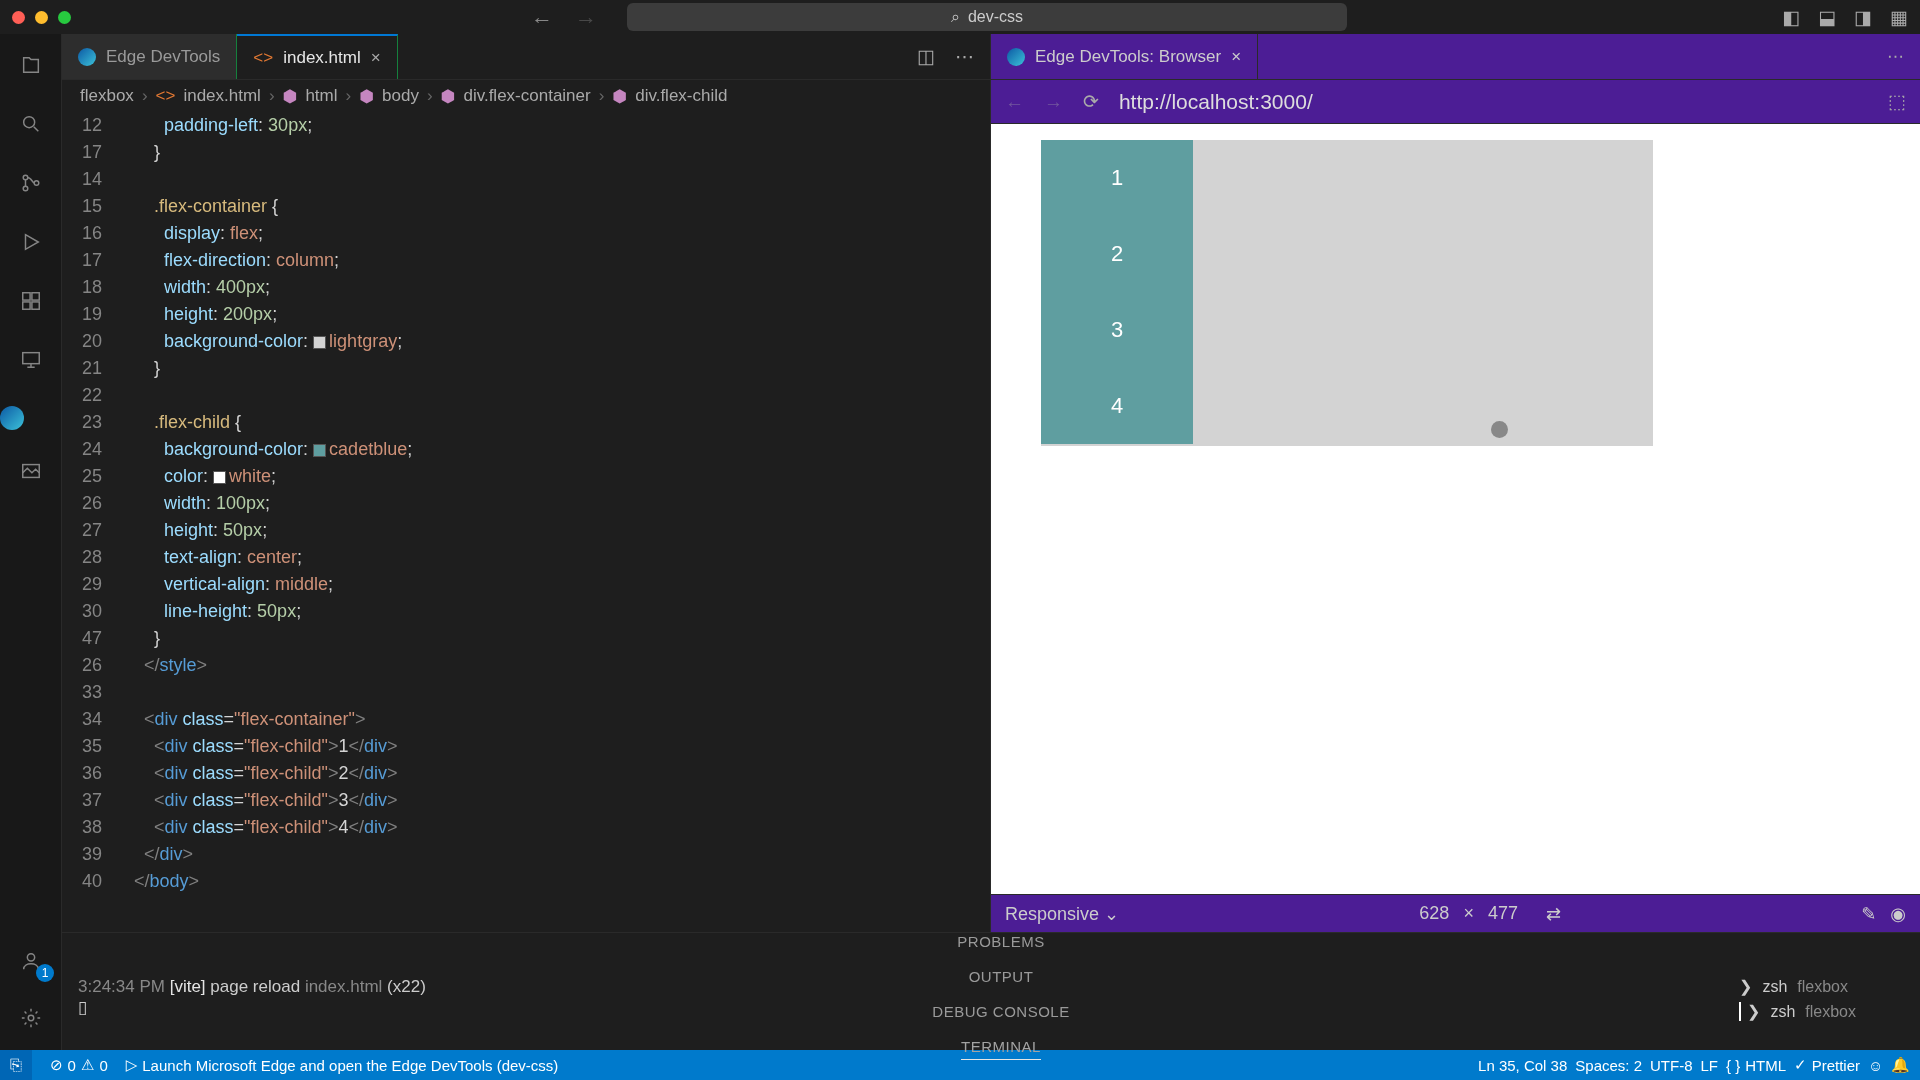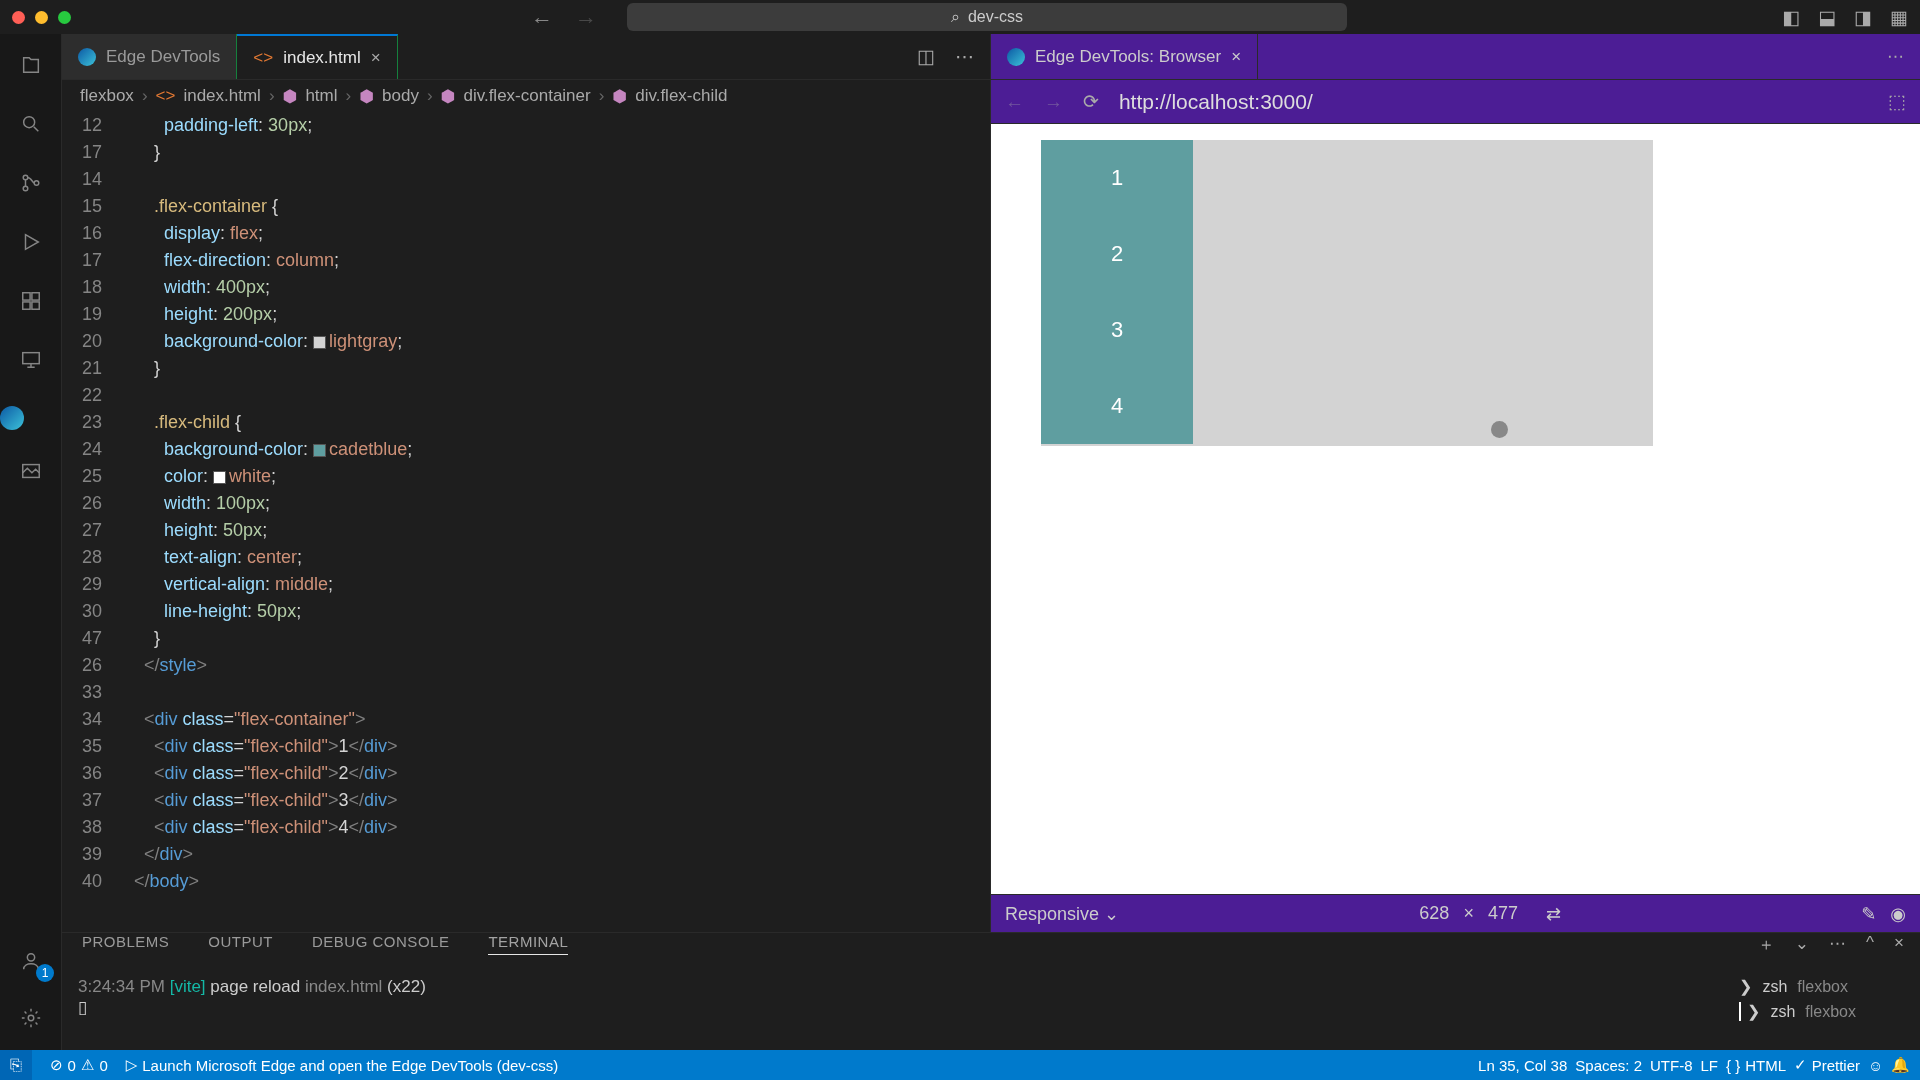--- a/index.html
+++ b/index.html
@@ -55,28 +55,28 @@
 .preview-urlbar .url { color: #ddd; font-size: 21px; }
 .preview-viewport { flex: 1; background: #ffffff; padding: 16px 50px; overflow: hidden; }
 .flex-container { display: flex; flex-direction: column; width: 612px; height: 306px; background: lightgray; position: relative; }
 .flex-child { background: cadetblue; color: white; width: 152px; height: 76px; text-align: center; line-height: 76px; font-size: 22px; }
 .mouse-dot { position: absolute; width: 17px; height: 17px; border-radius: 50%; background: #888; right: 145px; bottom: 8px; }
 
 .preview-bottom-bar { height: 38px; display: flex; align-items: center; gap: 14px; padding: 0 14px; border-top: 1px solid #2a2a2a; color: #ccc; font-size: 18px; }
 .preview-bottom-bar .spacer { flex: 1; }
 
 .panel { height: 118px; border-top: 1px solid #2a2a2a; background: #1e1e1e; display: flex; flex-direction: column; }
-.panel-tabs { height: 38px; display: flex; align-items: flex-start; gap: 39px; padding-left: 20px; color: #9a9a9a; font-size: 15px; position: relative; }
+.panel-tabs { height: 38px; display: flex; align-items: center; gap: 18px; padding-left: 20px; color: #9a9a9a; font-size: 15px; position: relative; flex-direction: column; }
 .panel-tab { cursor: pointer; letter-spacing: 0.5px; }
 .panel-tab.active { color: #a3a3a3; border-bottom: 1.5px solid #e6e6e6; padding-bottom: 4px; }
 .panel-actions { margin-left: auto; padding-right: 16px; display: flex; gap: 20px; color: #aaa; font-size: 17px; }
 .terminal-body { flex:1; font-family: Menlo, Monaco, Consolas, monospace; font-size: 17px; padding: 6px 16px; color: #ccc; display: flex; }
 .terminal-text { flex: 1; }
 .t-time { color: #888; }
-.t-b1 { color: #14b8a6; }
+.t-b1 { color: #e5e5e5; }
 .t-w { color: #ccc; }
 .t-dim { color: #888; }
 .terminal-side { width: 165px; display: flex; flex-direction: column; gap: 6px; font-size: 16px; color: #ccc; }
 .term-entry { display: flex; gap: 10px; align-items: center; }
 
 .status-bar { height: 30px; background: #007acc; color: #fff; display: flex; align-items: center; padding: 0 10px; font-size: 15px; gap: 18px; }
 .status-bar .item { display: flex; align-items: center; gap: 5px; }
 .status-bar .right { margin-left: auto; display: flex; gap: 8px; align-items: center; }
 .status-bar .first { background: #0066b5; height: 100%; display: flex; align-items: center; padding: 0 10px; margin-left: -10px; }
 .badge { background: #007acc; position: absolute; bottom: 68px; left: 36px; width: 18px; height: 18px; border-radius: 50%; font-size: 12px; color: #fff; display: flex; align-items: center; justify-content: center; }

